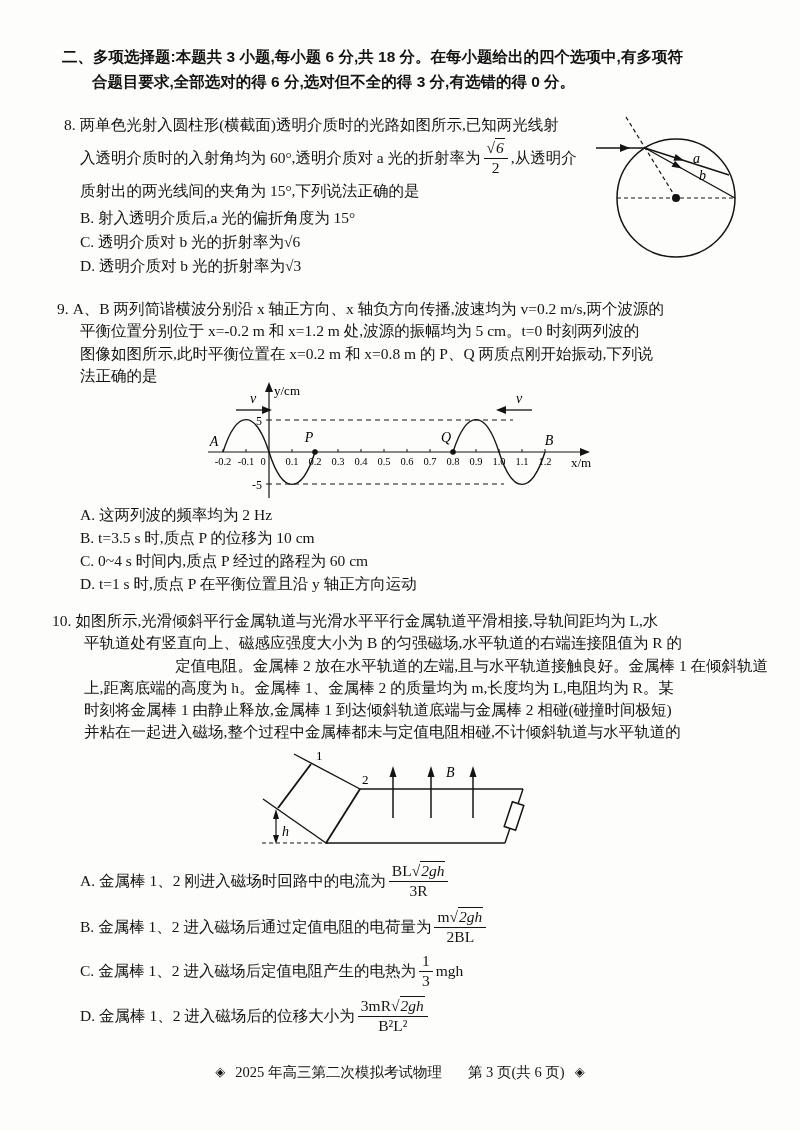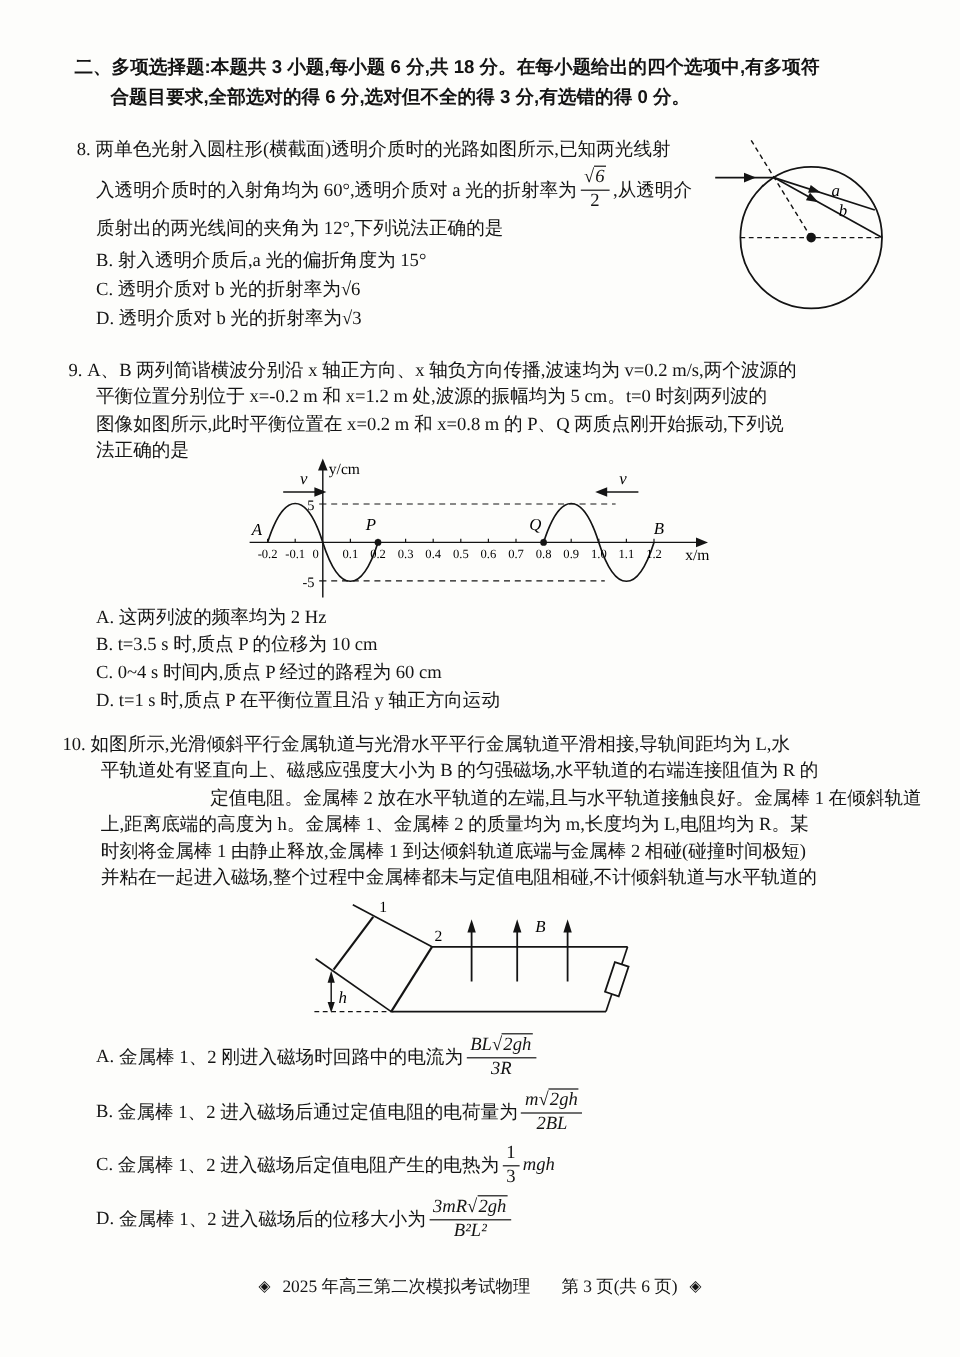--- a/index.html
+++ b/index.html
@@ -6,21 +6,21 @@
   .page{position:relative;width:800px;height:1131px;margin:0 auto;background:#fdfdfb;color:#141414;
         font-family:"Liberation Serif","DejaVu Serif",serif;font-size:15.5px;overflow:hidden;}
   .line{white-space:nowrap;}
   .hdr{font-family:"Liberation Sans","DejaVu Sans",sans-serif;font-weight:700;font-size:15.5px;line-height:25px;}
   .hdr-indent{padding-left:30px;}
   .abs{position:absolute;}
   .qnum{margin-right:4px;}
   .cont{padding-left:16px;}
   .opt{line-height:24px;padding-left:16px;}
   .optq9{line-height:23px;}
-  .it{font-style:italic;}
+  .it{}
   
   .frac{display:inline-block;vertical-align:middle;text-align:center;margin:0 3px;line-height:1.05;}
   .fnum{display:block;padding:0 3px 1px 3px;}
   .fden{display:block;border-top:1.4px solid #141414;padding:1px 3px 0 3px;}
   .sqsign{font-style:normal;}
   .rad{border-top:1.4px solid #141414;padding:0 1px;font-style:italic;}
   .q8l{line-height:30px;}
   .q8l2{height:36px;display:flex;align-items:center;white-space:nowrap;}
   .q9l,.q10l{line-height:22.3px;}
   .opt10{display:flex;align-items:center;white-space:nowrap;padding-left:28px;}
@@ -47,21 +47,21 @@
       <span class="qnum">8.</span><span>两单色光射入圆柱形(横截面)透明介质时的光路如图所示,已知两光线射</span>
     </div>
     <div class="q8l2 cont">
       <span>入透明介质时的入射角均为 60°,透明介质对 a 光的折射率为</span>
         <span class="frac">
           <span class="fnum"><span class="sqsign">√</span><span class="rad">6</span></span>
           <span class="fden">2</span>
         </span>
         <span>,从透明介</span>
     </div>
-    <div class="line q8l cont">质射出的两光线间的夹角为 12°,下列说法正确的是</div>
+    <div class="line q8l cont">质射出的两光线间的夹角为 15°,下列说法正确的是</div>
     <div class="line opt">B. 射入透明介质后,a 光的偏折角度为 15°</div>
     <div class="line opt">C. 透明介质对 b 光的折射率为√6</div>
     <div class="line opt">D. 透明介质对 b 光的折射率为√3</div>
   </div>
 
   <svg class="abs" style="left:592px;top:103px;" width="205" height="180" viewBox="0 0 205 180">
     <circle cx="84" cy="95" r="59" fill="none" stroke="#141414" stroke-width="1.5"></circle>
     <circle cx="84" cy="95" r="4" fill="#141414"></circle>
     <line x1="25" y1="95" x2="143" y2="95" stroke="#141414" stroke-width="1.2" stroke-dasharray="4 3"></line>
     <line x1="34" y1="14" x2="84" y2="95" stroke="#141414" stroke-width="1.2" stroke-dasharray="4 3"></line>

